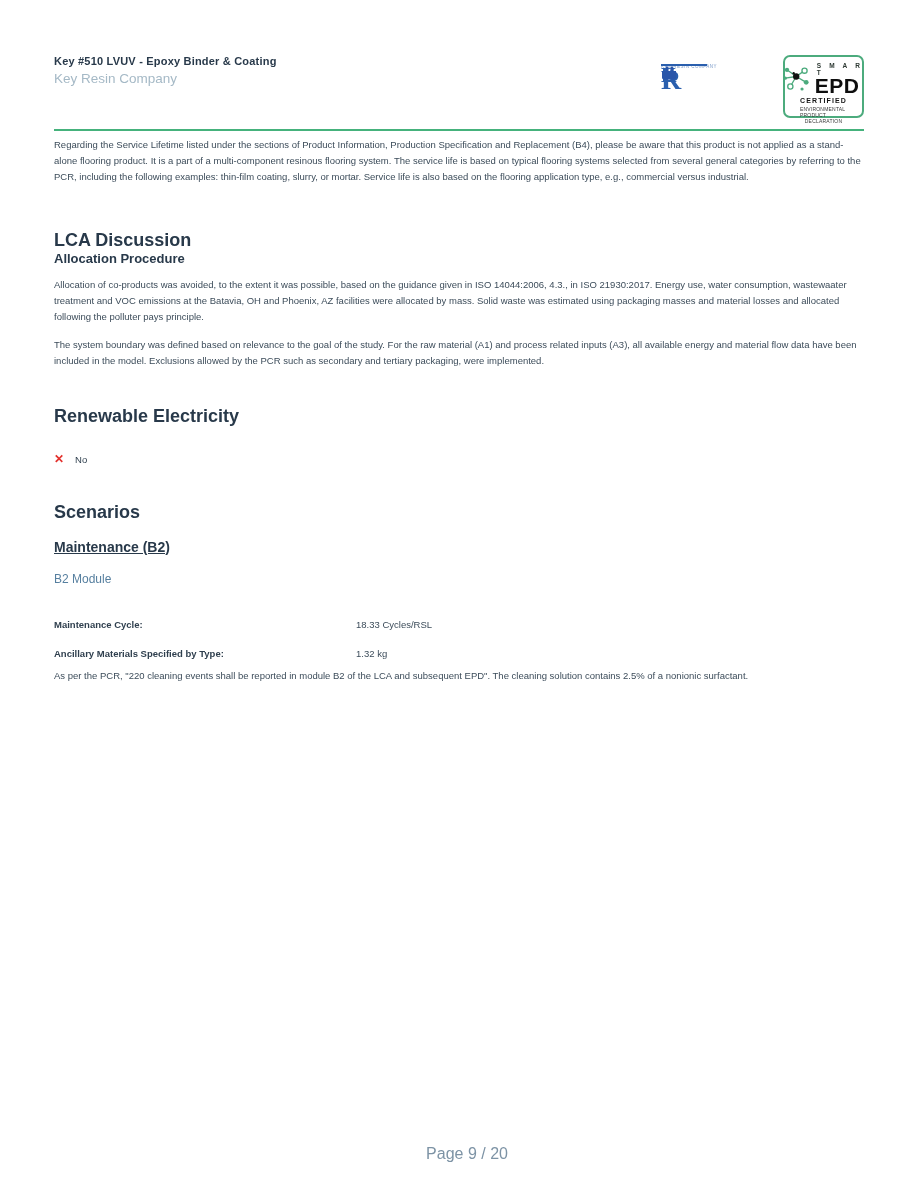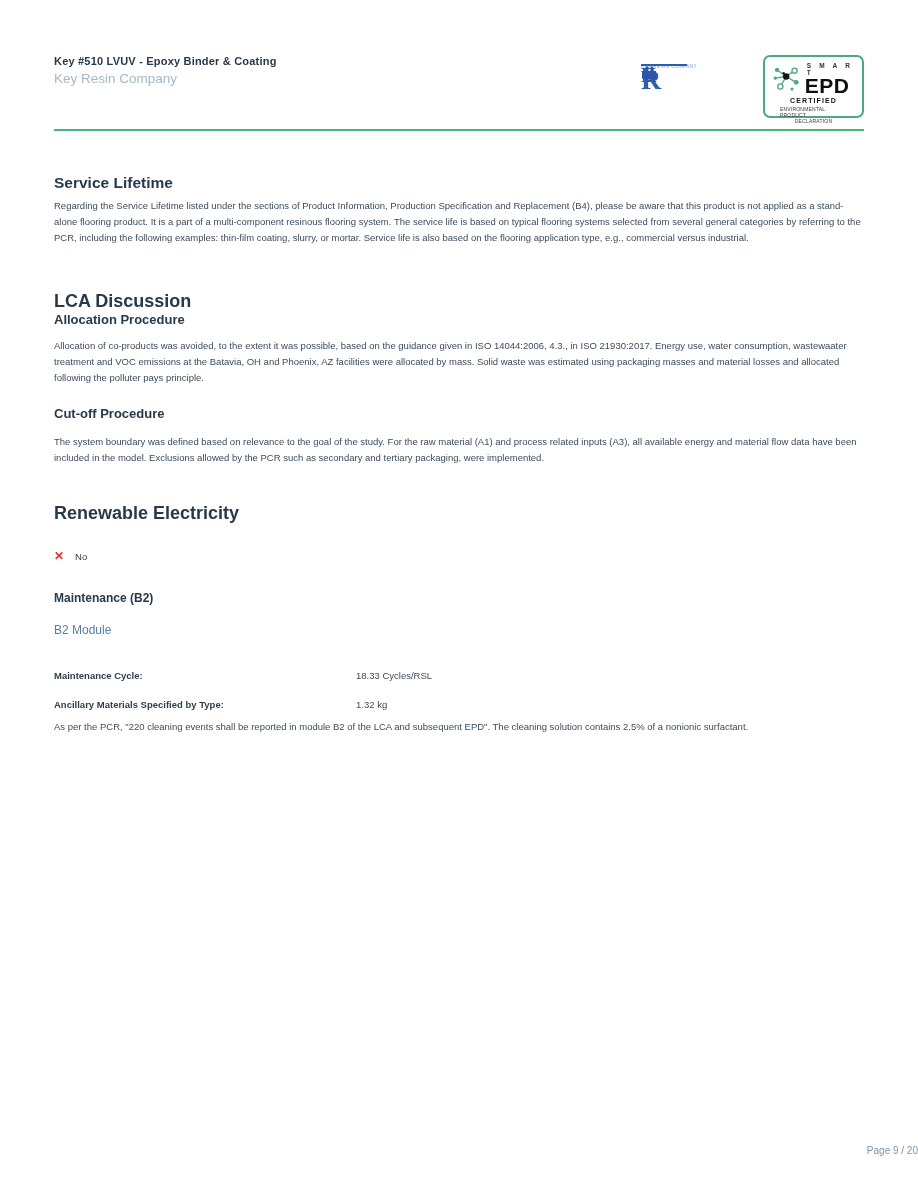--- a/index.html
+++ b/index.html
@@ -22,21 +22,21 @@
   .krc .letter { position:absolute; font-family:"Liberation Serif", serif; font-weight:bold; color:#2a5fae; }
   .krc .k { left:0;  top:8;  font-size:20px; }
   .krc .r { left:10; top:0;  font-size:28px; }
   .krc .c { left:21; top:14; font-size:20px; }
   .krc .shaft { position:absolute; left:36; top:30; width:46px; height:2px; background:#2a5fae; }
   .krc .name { position:absolute; left:38; top:23; font-size:4.5px; letter-spacing:.5px; color:#7d9cc9;
                text-transform:uppercase; white-space:nowrap; }
   .krc .keyhead { position:absolute; left:78; top:21; }
 
   
-  .epd { width:101px; height:63px; border:2px solid #4cab7d; border-radius:7px; background:#fff;
+  .epd { width:81px; height:63px; border:2px solid #4cab7d; border-radius:7px; background:#fff;
          display:flex; flex-direction:column; align-items:center; padding:5px 15px 3px; }
   .epd-top { display:flex; align-items:center; gap:3px; }
   .epd-right { display:flex; flex-direction:column; }
   .epd-smart { font-size:6.5px; font-weight:bold; letter-spacing:3.2px; color:#2e3a34; margin-left:2px; }
   .epd-word { font-size:21px; font-weight:800; color:#0e0e0e; line-height:19px; letter-spacing:.5px; }
   .epd-cert { font-size:7px; font-weight:bold; letter-spacing:1.1px; color:#161616; margin-top:2px; }
   .epd-env  { font-size:5px; letter-spacing:.2px; color:#3a3a3a; margin-top:2px; }
   .epd-decl { font-size:5px; letter-spacing:.2px; color:#3a3a3a; }
 
   .divider { border:none; border-top:2.5px solid #45b27c; margin-top:11px; }
@@ -56,35 +56,35 @@
   #cutoff-body { margin-top:12px; }
   #renewable-heading { margin-top:36px; }
 
   .eac-row { display:flex; margin-top:26px; }
   .eac-question { width:281px; font-size:9.5px; font-weight:bold; line-height:13.5px; color:#2f3f4e; }
   .eac-answer { display:flex; align-items:flex-start; gap:11px; }
   .x-mark { color:#e3312d; font-size:12px; font-weight:bold; line-height:13px; }
   .eac-no { font-size:9.5px; line-height:13.5px; color:#2f3f4e; }
 
   #scenarios-heading { margin-top:34px; }
-  #maintenance-heading { margin-top:26px; font-size:12px; line-height:17px; }
+  #maintenance-heading { margin-top:16px; font-size:14px; line-height:17px;text-decoration:underline; }
   .module-link { font-size:12px; color:#567f9f; margin-top:16px; }
 
   .m-rows { margin-top:32px; }
   .m-row { display:flex;gap:22px; }
   .m-row + .m-row { margin-top:0; }
   .m-label { width:280px; padding-right:24px; font-size:9.5px; font-weight:bold; line-height:14px; color:#2f3f4e; }
   .m-values { flex:1; font-size:9.5px; line-height:14px; color:#3c4c5a; }
   .m-values .val + .val { margin-top:5px; }
   #m-row-0 { margin-bottom:15px; }
   #m-row-1 { margin-bottom:7px; }
   #m-row-2 { margin-bottom:8px; }
 
-  .footer { position:absolute; left:16px; right:0; top:1145px; text-align:right;
-            font-size:10px; color:#7d93a5; }
+  .footer { position:absolute; left:16px; right:0; top:1145px; text-align:center;
+            font-size:16px; color:#7d93a5; }
 </style>
 </head>
 <body>
 
 <div class="page">
 
   <div class="header">
     <div>
       <div class="doc-title">Key #510 LVUV - Epoxy Binder &amp; Coating</div>
       <div class="doc-subtitle">Key Resin Company</div>
@@ -128,40 +128,39 @@
         </div>
         <div class="epd-cert">CERTIFIED</div>
         <div class="epd-env">ENVIRONMENTAL PRODUCT</div>
         <div class="epd-decl">DECLARATION</div>
       </div>
     </div>
   </div>
 
   <hr class="divider">
 
-  <h2 id="service-heading" class="section-heading sm">Service Lifetime</h2>
   <p id="service-body" class="body">Regarding the Service Lifetime listed under the sections of Product Information, Production Specification and Replacement (B4), please be aware that this product is not applied as a stand-alone flooring product. It is a part of a multi-component resinous flooring system. The service life is based on typical flooring systems selected from several general categories by referring to the PCR, including the following examples: thin-film coating, slurry, or mortar. Service life is also based on the flooring application type, e.g., commercial versus industrial.</p>
 
   <h2 id="lca-heading" class="section-heading">LCA Discussion</h2>
 
   <h3 id="allocation-heading" class="sub-heading">Allocation Procedure</h3>
   <p id="allocation-body" class="body">Allocation of co-products was avoided, to the extent it was possible, based on the guidance given in ISO 14044:2006, 4.3., in ISO 21930:2017. Energy use, water consumption, wastewaater treatment and VOC emissions at the Batavia, OH and Phoenix, AZ facilities were allocated by mass. Solid waste was estimated using packaging masses and material losses and allocated following the polluter pays principle.</p>
 
-  <h3 id="cutoff-heading" class="sub-heading">Cut-off Procedure</h3>
   <p id="cutoff-body" class="body">The system boundary was defined based on relevance to the goal of the study. For the raw material (A1) and process related inputs (A3), all available energy and material flow data have been included in the model. Exclusions allowed by the PCR such as secondary and tertiary packaging, were implemented.</p>
 
   <h2 id="renewable-heading" class="section-heading">Renewable Electricity</h2>
 
   <div class="eac-row">
     <div class="eac-answer">
       <span class="x-mark">✕</span>
       <span class="eac-no">No</span>
     </div>
   </div>
 
+  <h2 id="scenarios-heading" class="section-heading">Scenarios</h2>
 
   <h3 id="maintenance-heading" class="sub-heading">Maintenance (B2)</h3>
   <div class="module-link">B2 Module</div>
 
   <div class="m-rows">
     <div id="m-row-0" class="m-row">
       <div class="m-label">Maintenance Cycle:</div>
       <div class="m-values">
         <div class="val">18.33 Cycles/RSL</div>
       </div>

